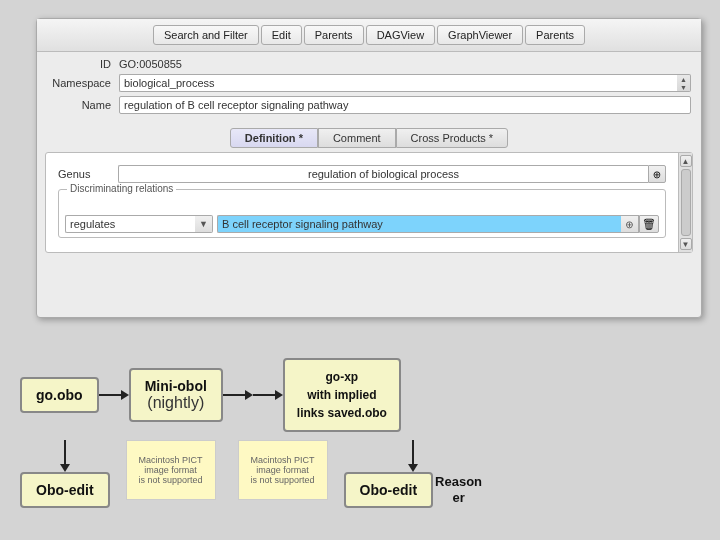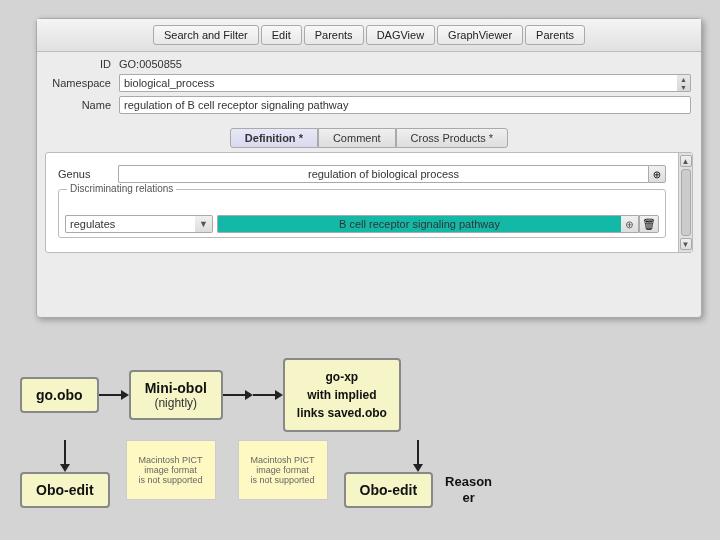--- a/index.html
+++ b/index.html
@@ -229,28 +229,27 @@
       justify-content: center;
     }
     .discrim-filler-wrap {
       display: flex;
       align-items: center;
       flex: 1;
     }
     .discrim-filler {
       flex: 1;
       height: 18px;
-      background: #14b8a6;
+      background: #7dd3fc;
       border: 1px solid #aaa;
       border-radius: 2px 0 0 2px;
       border-right: none;
       padding: 1px 4px;
       font-size: 11px;
       color: #333;
-      text-align: center;
     }
     .discrim-filler-btn {
       width: 18px;
       height: 18px;
       background: linear-gradient(to bottom, #f0f0f0, #ddd);
       border: 1px solid #aaa;
       border-left: none;
       border-radius: 0;
       cursor: pointer;
       display: flex;
@@ -320,21 +319,21 @@
       border-radius: 4px;
       padding: 8px 14px;
       font-size: 14px;
       font-weight: bold;
       color: #111;
       text-align: center;
       min-width: 70px;
     }
 
     .flow-label-sub {
-      font-size: 12px;
+      font-size: 16px;
       font-weight: normal;
       color: #333;
     }
     .implied-box {
       background: #f5f5c8;
       border: 2px solid #888;
       border-radius: 4px;
       padding: 8px 12px;
       font-size: 12px;
       font-weight: bold;
@@ -550,21 +549,21 @@
         </div>
       </div>
 
       <div style="display:flex;flex-direction:column;align-items:center;margin-left:10px;">
         <div class="v-arrow-wrap">
           <div class="v-line"></div>
           <div class="v-arrow-head"></div>
         </div>
         <div style="display:flex;flex-direction:row;align-items:center;">
           <div class="obo-edit-box">Obo-edit</div>
-          <div style="font-size:13px;font-weight:bold;color:#111;line-height:1.2;margin-left:12px;text-align:center;">
+          <div style="font-size:13px;font-weight:bold;color:#111;line-height:1.2;margin-left:2px;text-align:center;">
             <div>Reason</div>
             <div>er</div>
           </div>
         </div>
       </div>
 
     </div>
   </div>
 </div>
 

